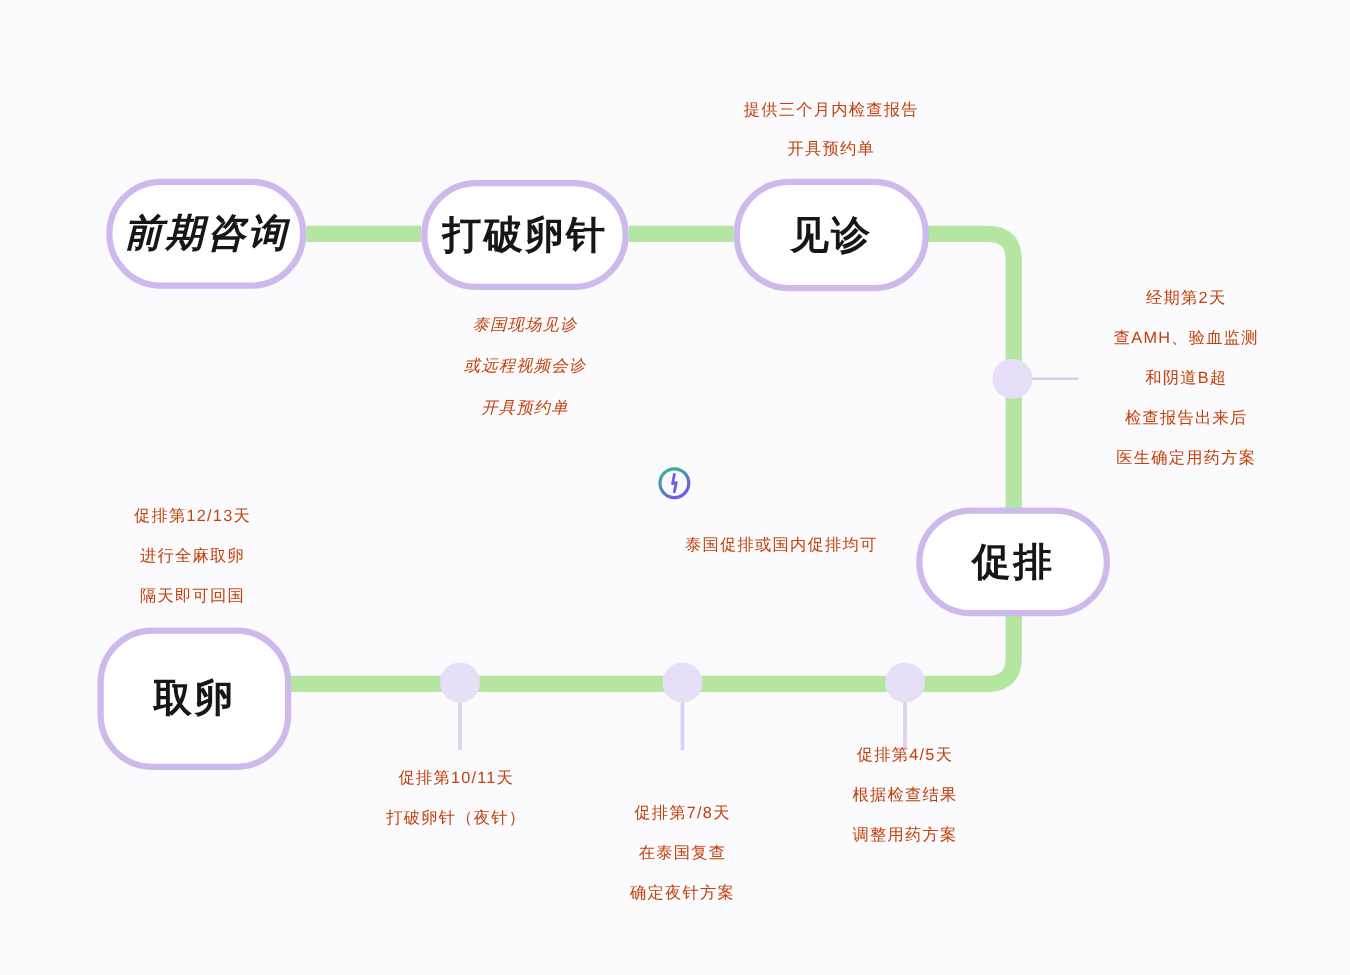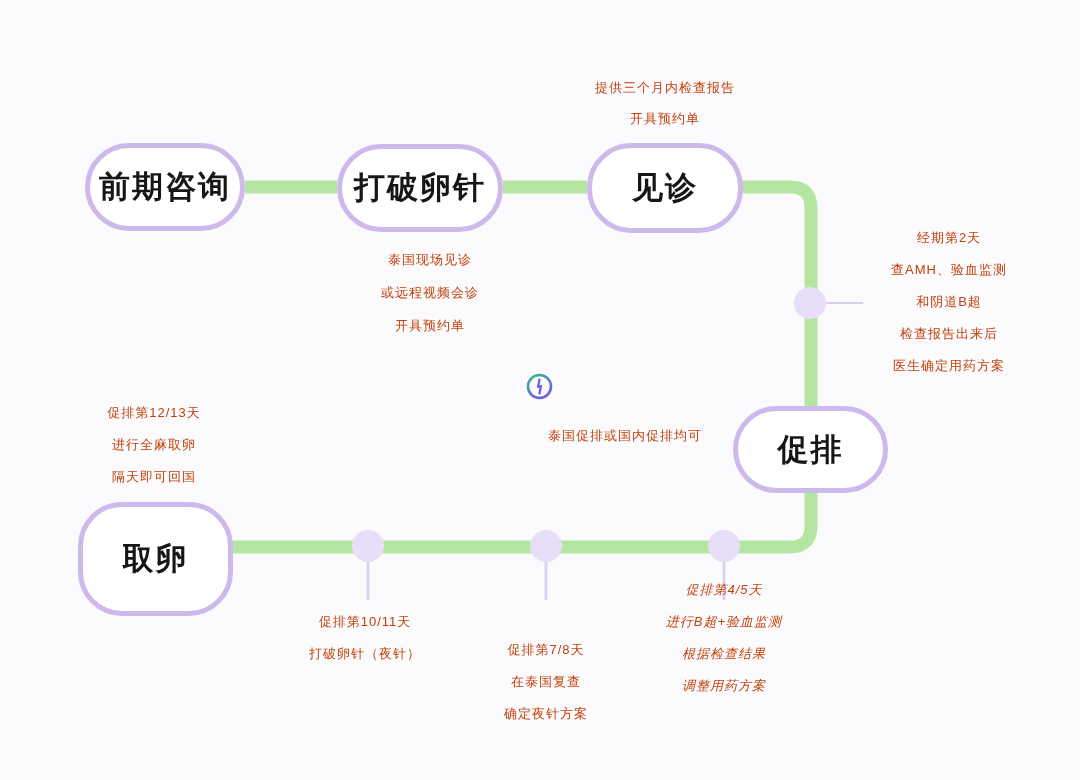--- a/index.html
+++ b/index.html
@@ -30,43 +30,43 @@
     border-radius: 44px;
     display: flex;
     align-items: center;
     justify-content: center;
     font-weight: 700;
     font-size: 31px;
     letter-spacing: 2px;
     color: #161616;
     box-sizing: border-box;
   }
-  .node-consultation { left: 85px;  top: 143px; width: 160px; height: 88px; }
+  .node-consultation { left: 85px;  top: 143px; width: 160px; height: 88px; font-style: italic; }
   .node-booking      { left: 337px; top: 144px; width: 166px; height: 88px; }
   .node-visit        { left: 587px; top: 143px; width: 156px; height: 90px; }
   .node-stimulation  { left: 733px; top: 406px; width: 155px; height: 87px; }
   .node-retrieval    { left: 78px;  top: 502px; width: 155px; height: 114px; }
   .annotation {
     position: absolute;
     z-index: 4;
     color: #c2410c;
     font-size: 13px;
     line-height: 32px;
     font-weight: 500;
     text-align: center;
     letter-spacing: 1px;
   }
   .ann-above-visit       { left: 515px; top: 72px;  width: 300px; line-height: 31px; }
-  .ann-below-booking     { left: 280px; top: 243px; width: 300px; line-height: 33px; }
+  .ann-below-booking     { left: 270px; top: 243px; width: 300px; line-height: 33px; font-style: italic; }
   .ann-right             { left: 824px; top: 222px; width: 250px; }
   .ann-mid               { left: 475px; top: 419px; width: 300px; line-height: 33px; }
   .ann-left              { left: 29px;  top: 397px; width: 250px; }
   .ann-b1                { left: 240px; top: 606px; width: 250px; }
   .ann-b2                { left: 421px; top: 606px; width: 250px; margin-top: 28px; }
-  .ann-b3                { left: 599px; top: 574px; width: 250px; font-style: italic; }
+  .ann-b3                { left: 599px; top: 588px; width: 250px; }
   .clock-icon {
     position: absolute;
     z-index: 4;
     left: 525px; top: 372px;
     width: 29px; height: 29px;
   }
 </style>
 </head>
 <body>
 
@@ -152,18 +152,17 @@
   </div>
 
   <div class="annotation ann-b2">
     <div>促排第7/8天</div>
     <div>在泰国复查</div>
     <div>确定夜针方案</div>
   </div>
 
   <div class="annotation ann-b3">
     <div>促排第4/5天</div>
-    <div>进行B超+验血监测</div>
     <div>根据检查结果</div>
     <div>调整用药方案</div>
   </div>
 
 </div>
 
 </body></html>

